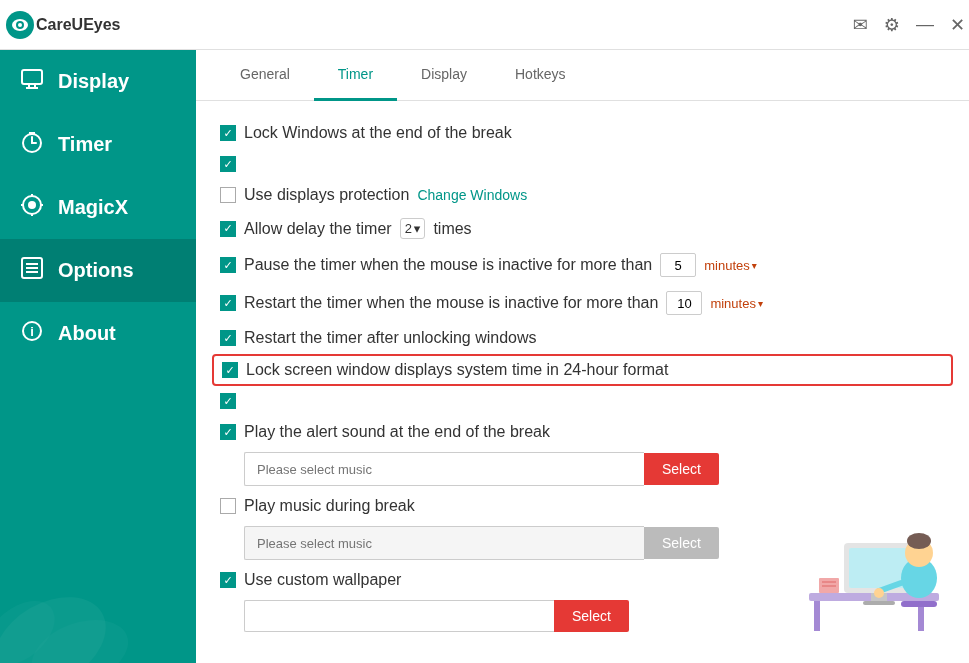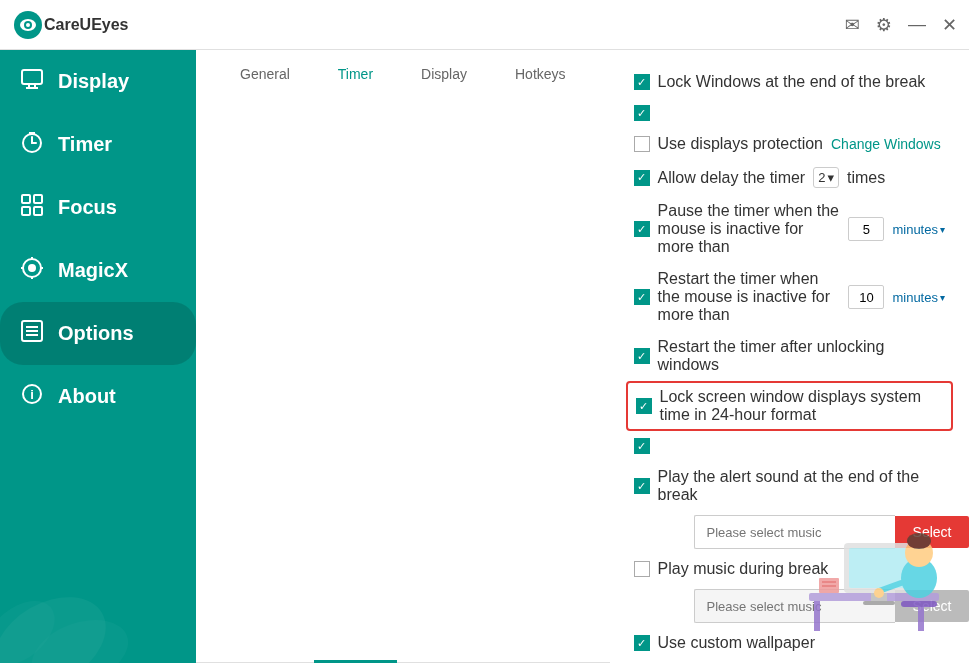--- a/index.html
+++ b/index.html
@@ -11,21 +11,21 @@
       background: #f0f0f0;
       display: flex;
       flex-direction: column;
     }
 
     
     .titlebar {
       display: flex;
       align-items: center;
       background: #ffffff;
-      padding: 8px 12px;
+      padding: 8px 4px;
       height: 50px;
       border-bottom: 1px solid #e0e0e0;
       flex-shrink: 0;
     }
     .titlebar-title {
       font-size: 16px;
       font-weight: 600;
       color: #333;
       flex: 1;
     }
@@ -67,42 +67,41 @@
       padding: 18px 20px;
       color: #ffffff;
       cursor: pointer;
       font-size: 20px;
       font-weight: 600;
       gap: 14px;
       transition: background 0.2s;
     }
     .sidebar-item.active {
       background: rgba(0,0,0,0.15);
-      border-radius: 23px;
     }
     .sidebar-icon {
       font-size: 20px;
       width: 24px;
       text-align: center;
     }
     .sidebar-decoration {
       position: absolute;
       bottom: 0;
       left: 0;
       right: 0;
       height: 120px;
       opacity: 0.15;
       overflow: hidden;
     }
 
     
     .content-area {
       flex: 1;
       display: flex;
-      flex-direction: row;
+      flex-direction: column;
       background: #ffffff;
       overflow: hidden;
     }
 
     
     .tabs {
       display: flex;
       border-bottom: 1px solid #e0e0e0;
       padding: 0 20px;
       background: #ffffff;
@@ -197,21 +196,21 @@
       height: 24px;
       text-align: center;
       font-size: 13px;
       border-radius: 2px;
     }
 
     .units-dropdown {
       display: inline-flex;
       align-items: center;
       font-size: 13px;
-      color: #0369a1;
+      color: #c2410c;
       cursor: pointer;
     }
     .units-dropdown::after {
       content: '▾';
       margin-left: 2px;
       font-size: 10px;
     }
 
     
     .music-row {
@@ -225,21 +224,20 @@
       max-width: 400px;
       border: 1px solid #ccc;
       border-right: none;
       height: 32px;
       padding: 16px 12px;
       font-size: 13px;
       color: #999;
       background: #fff;
       outline: none;
       border-radius: 2px 0 0 2px;
-      margin-left: 36px;
     }
     .music-select-btn {
       height: 32px;
       padding: 0 18px;
       background: #e53935;
       color: #fff;
       border: none;
       cursor: pointer;
       font-size: 14px;
       border-radius: 0 2px 2px 0;
@@ -345,31 +343,20 @@
           <circle cx="11" cy="12" r="9" stroke="white" stroke-width="2"></circle>
           <line x1="11" y1="12" x2="11" y2="6" stroke="white" stroke-width="2" stroke-linecap="round"></line>
           <line x1="11" y1="12" x2="15" y2="12" stroke="white" stroke-width="2" stroke-linecap="round"></line>
           <line x1="8" y1="2" x2="14" y2="2" stroke="white" stroke-width="2"></line>
         </svg>
       </span>
       <span>Timer</span>
     </div>
     <div class="sidebar-item">
       <span class="sidebar-icon">
-        <svg width="22" height="22" viewBox="0 0 22 22" fill="white">
-          <rect x="1" y="1" width="8" height="8" rx="1" fill="none" stroke="white" stroke-width="2"></rect>
-          <rect x="13" y="1" width="8" height="8" rx="1" fill="none" stroke="white" stroke-width="2"></rect>
-          <rect x="1" y="13" width="8" height="8" rx="1" fill="none" stroke="white" stroke-width="2"></rect>
-          <rect x="13" y="13" width="8" height="8" rx="1" fill="none" stroke="white" stroke-width="2"></rect>
-        </svg>
-      </span>
-      <span>Focus</span>
-    </div>
-    <div class="sidebar-item">
-      <span class="sidebar-icon">
         <svg width="22" height="22" viewBox="0 0 22 22" fill="none">
           <circle cx="11" cy="11" r="9" stroke="white" stroke-width="2"></circle>
           <circle cx="11" cy="11" r="4" fill="white"></circle>
           <line x1="11" y1="2" x2="11" y2="0" stroke="white" stroke-width="2"></line>
           <line x1="11" y1="20" x2="11" y2="22" stroke="white" stroke-width="2"></line>
           <line x1="2" y1="11" x2="0" y2="11" stroke="white" stroke-width="2"></line>
           <line x1="20" y1="11" x2="22" y2="11" stroke="white" stroke-width="2"></line>
         </svg>
       </span>
       <span>MagicX</span>

